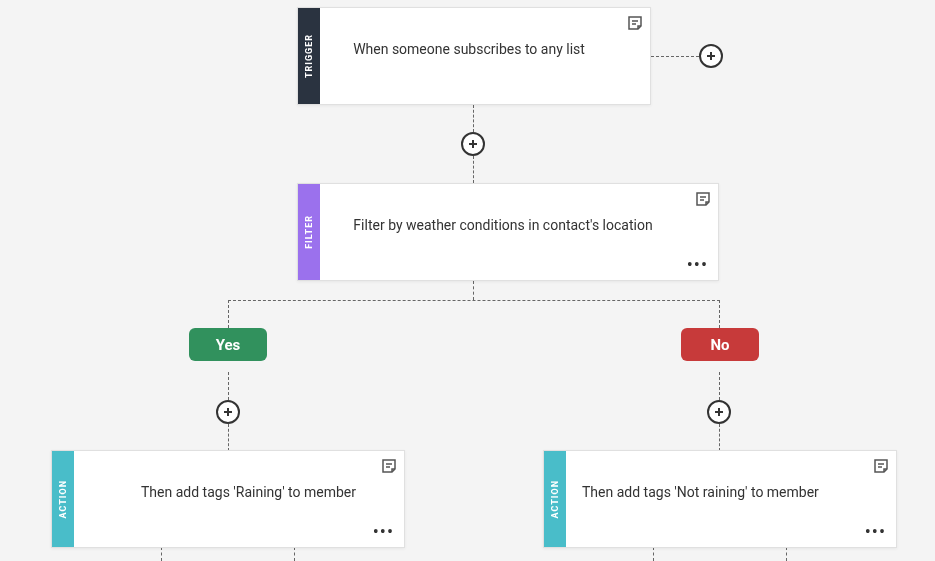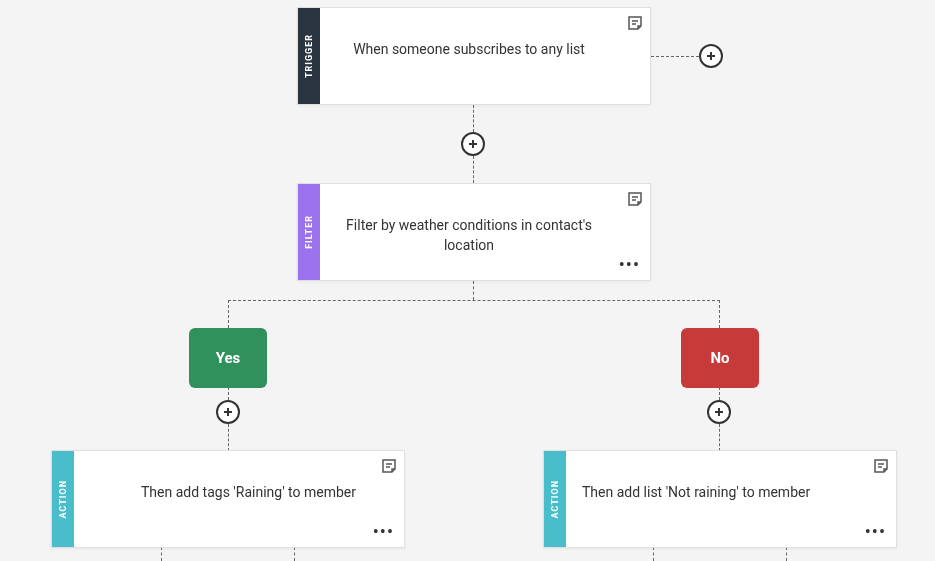--- a/index.html
+++ b/index.html
@@ -86,21 +86,21 @@
     align-items: center;
     justify-content: center;
     cursor: pointer;
   }
   .add-btn svg { width: 10px; height: 10px; stroke: #333; stroke-width: 2; }
 
   
   .pill {
     position: absolute;
     width: 78px;
-    height: 60px;
+    height: 33px;
     border-radius: 6px;
     color: #fff;
     font-weight: 700;
     display: flex;
     align-items: center;
     justify-content: center;
     font-size: 15px;
   }
   .pill.yes { background: #31915d; }
   .pill.no  { background: #c73a3a; }
@@ -161,21 +161,21 @@
       <path d="M5 1v8M1 5h8"></path>
     </svg>
 </div>
 
 <div class="add-btn" style="left:461px; top:132px;">
   <svg viewBox="0 0 10 10">
       <path d="M5 1v8M1 5h8"></path>
     </svg>
 </div>
 
-<div class="card" style="left:297px; top:183px; width:354px; height:98px;justify-content:center;">
+<div class="card" style="left:297px; top:183px; width:422px; height:98px;justify-content:center;">
   <div class="tab filter">
       <span>FILTER</span>
     </div>
   <div class="card-body">
     <div class="note-icon">
       <svg viewBox="0 0 16 16">
           <path d="M2 2h12v9l-3 3H2V2z"></path>
           <path d="M11 14v-3h3"></path>
           <path d="M5 6h6M5 9h4"></path>
         </svg>
@@ -223,16 +223,16 @@
       <span>ACTION</span>
     </div>
   <div class="card-body" style="text-align:left;">
     <div class="note-icon">
       <svg viewBox="0 0 16 16">
           <path d="M2 2h12v9l-3 3H2V2z"></path>
           <path d="M11 14v-3h3"></path>
           <path d="M5 6h6M5 9h4"></path>
         </svg>
     </div>
-    <div class="label">Then add list 'Not raining' to member</div>
+    <div class="label">Then add tags 'Not raining' to member</div>
     <div class="more-icon">•••</div>
   </div>
 </div>
 
 </body></html>

